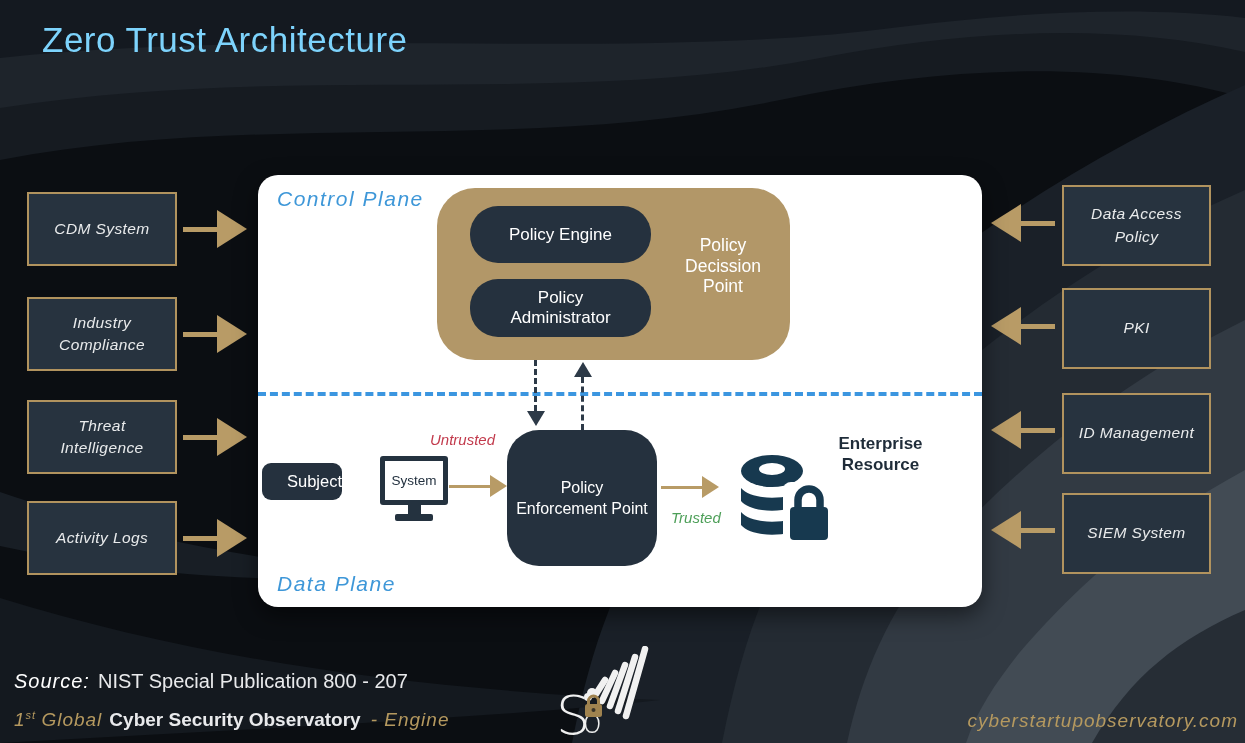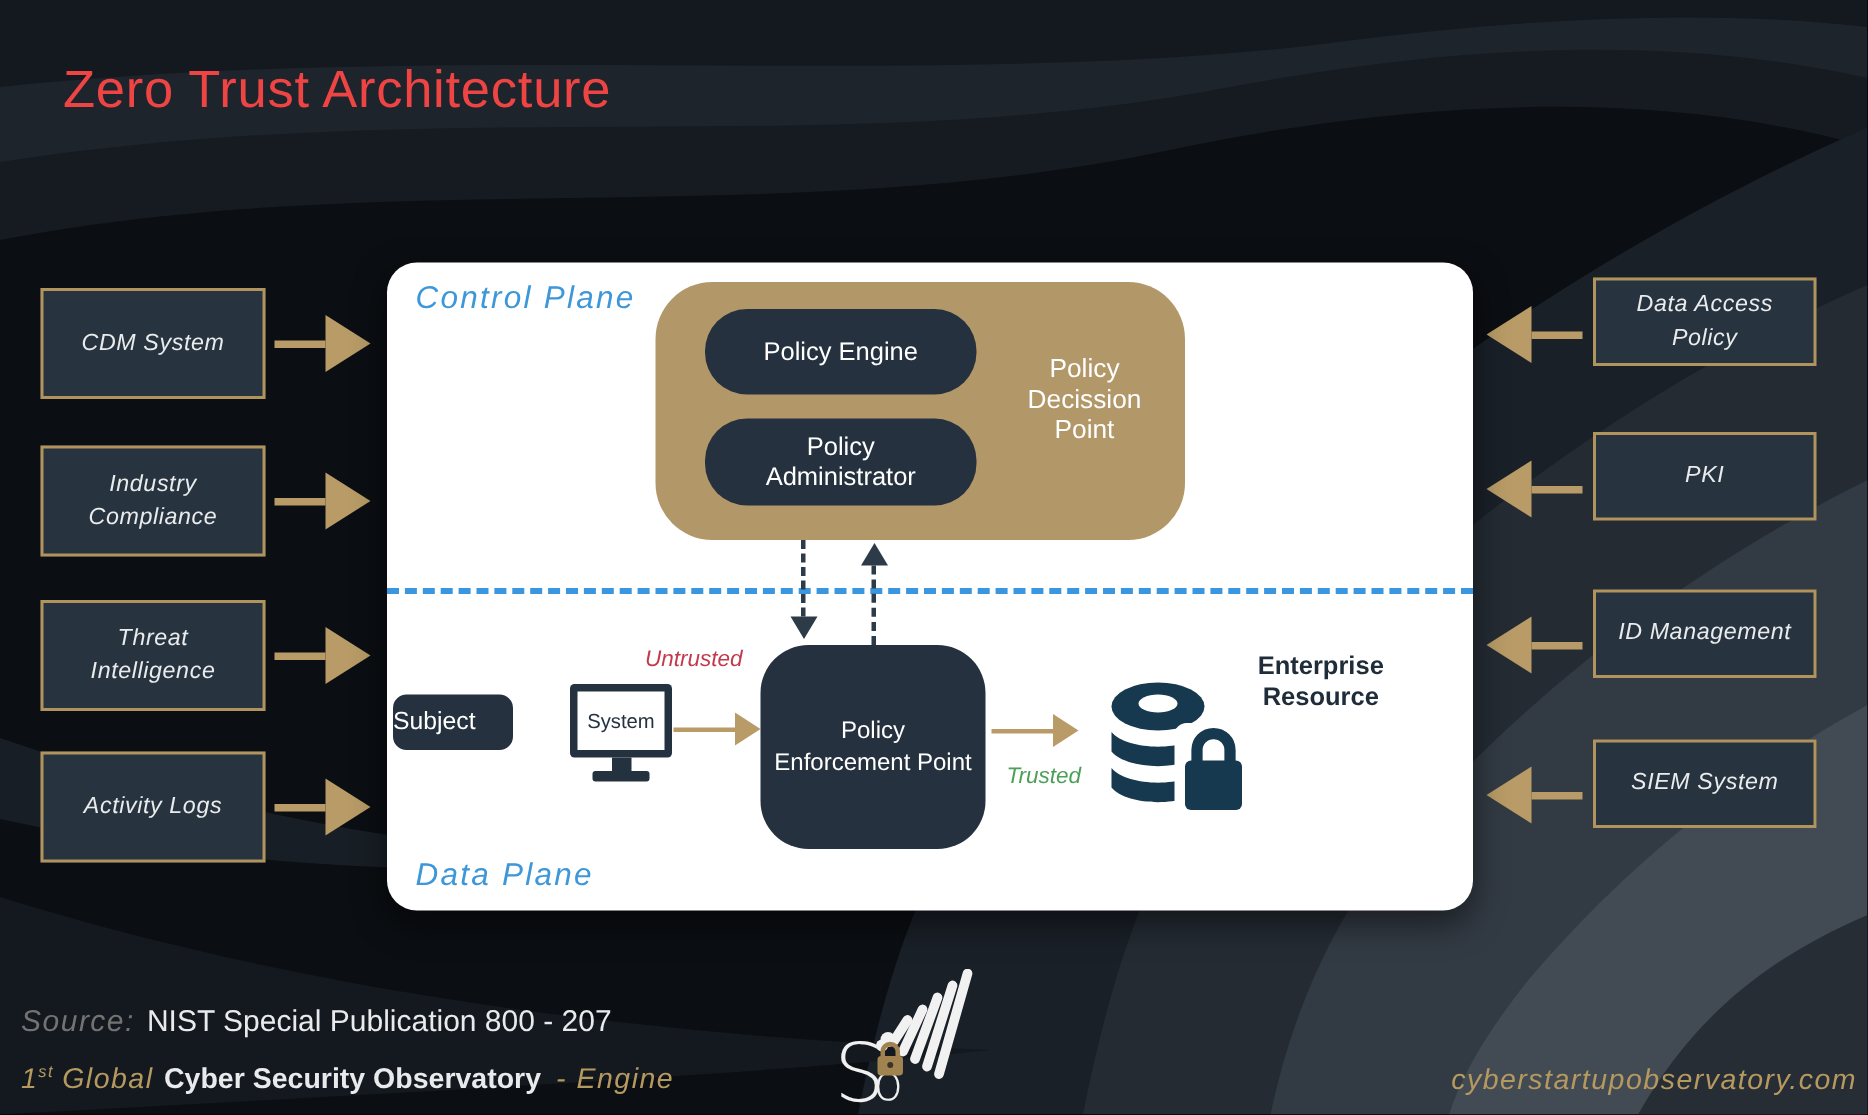--- a/index.html
+++ b/index.html
@@ -3,30 +3,30 @@
 <meta charset="utf-8">
 <style>
   * { margin:0; padding:0; box-sizing:border-box; }
   html,body { background:#000; }
   body { font-family:"Liberation Sans","DejaVu Sans",sans-serif; }
   #stage { position:relative; width:1245px; height:743px; overflow:hidden; background:#0b0e12; }
   #bgsvg { position:absolute; left:0; top:0; }
 
   
   .title { position:absolute; left:42px; top:20px; font-size:35px; font-weight:500;
-           color:#ef4444; letter-spacing:.5px;margin-top:20px; }
+           color:#7dd3fc; letter-spacing:.5px; }
   .subtitle { position:absolute; left:42px; top:84px; font-size:29px; font-style:italic;
               color:#b5995f; letter-spacing:3px; }
 
   
   .io-box { position:absolute; left:27px; width:150px; height:74px; background:#27333f;
             border:2px solid #b1935e; color:#e9ebec; font-size:15.5px; font-style:italic;
             letter-spacing:.4px; line-height:1.45; display:flex; align-items:center;
             justify-content:center; text-align:center; padding:4px 10px; }
-  .io-box.right { left:1062px; width:149px; height:59px; }
+  .io-box.right { left:1062px; width:149px; height:81px; }
 
   
   .barrow { position:absolute; width:64px; height:38px; }
   .barrow .tail { position:absolute; top:16.5px; width:34px; height:5px; background:#b89b66; }
   .barrow.r .tail { left:0; }
   .barrow.r .head { position:absolute; right:0; top:0; width:0; height:0;
                     border-top:19px solid transparent; border-bottom:19px solid transparent;
                     border-left:30px solid #b89b66; }
   .barrow.l .tail { right:0; }
   .barrow.l .head { position:absolute; left:0; top:0; width:0; height:0;
@@ -63,21 +63,21 @@
   .tri-up { position:absolute; width:0; height:0;
             border-left:9px solid transparent; border-right:9px solid transparent;
             border-bottom:15px solid #2d3a48; }
 
   .pep { position:absolute; left:249px; top:255px; width:150px; height:136px;
          background:#25313e; border-radius:32px; color:#fff; font-size:16px;
          line-height:21px; display:flex; align-items:center; justify-content:center;
          text-align:center; }
   .subject { position:absolute; left:4px; top:288px; width:80px; height:37px;
              background:#25313e; border-radius:9px; color:#fff; font-size:16.5px;
-             display:flex; align-items:center; justify-content:flex-start; }
+             display:flex; align-items:center; justify-content:flex-end; }
 
   
   .monitor { position:absolute; left:122px; top:281px; width:68px; }
   .mon-screen { width:68px; height:49px; background:#24323f; border-radius:3px; padding:5px; }
   .mon-inner { width:100%; height:100%; background:#fff; display:flex; align-items:center;
                justify-content:center; color:#243240; font-size:13.5px; font-weight:500; }
   .mon-neck { width:13px; height:9px; background:#24323f; margin:0 auto; }
   .mon-base { width:38px; height:7px; background:#24323f; border-radius:2px; margin:0 auto; }
 
   
@@ -90,21 +90,21 @@
   .untrusted { position:absolute; left:172px; top:256px; width:90px; color:#c23a4c;
                font-size:15px; font-style:italic; }
   .trusted { position:absolute; left:413px; top:334px; color:#4d9f58; font-size:15px;
              font-style:italic; }
   .er-svg { position:absolute; left:481px; top:277px; }
   .er-label { position:absolute; left:545px; top:259px; width:155px; color:#1f2c39;
               font-size:17px; line-height:20.5px; text-align:center; font-weight:700; }
 
   
   .src-line { position:absolute; left:14px; top:670px; font-size:20px; }
-  .src-prefix { color:#737373; font-style:italic; letter-spacing:1px; }
+  .src-prefix { color:#ffffff; font-style:italic; letter-spacing:1px; }
   .src-text { color:#e9eaec; margin-left:8px; }
   .brand-line { position:absolute; left:14px; top:709px; font-size:19px; }
   .brand-tan { color:#b5995f; font-style:italic; letter-spacing:1px; }
   .brand-name { color:#e9eaec; font-weight:600; margin-left:7px; }
   .brand-tag { color:#b5995f; font-style:italic; margin-left:10px; letter-spacing:1px; }
   .website { position:absolute; right:7px; top:710px; color:#b5995f; font-size:19px;
              font-style:italic; letter-spacing:1px; }
   .logo { position:absolute; left:552px; top:646px; }
 </style>
 </head>

